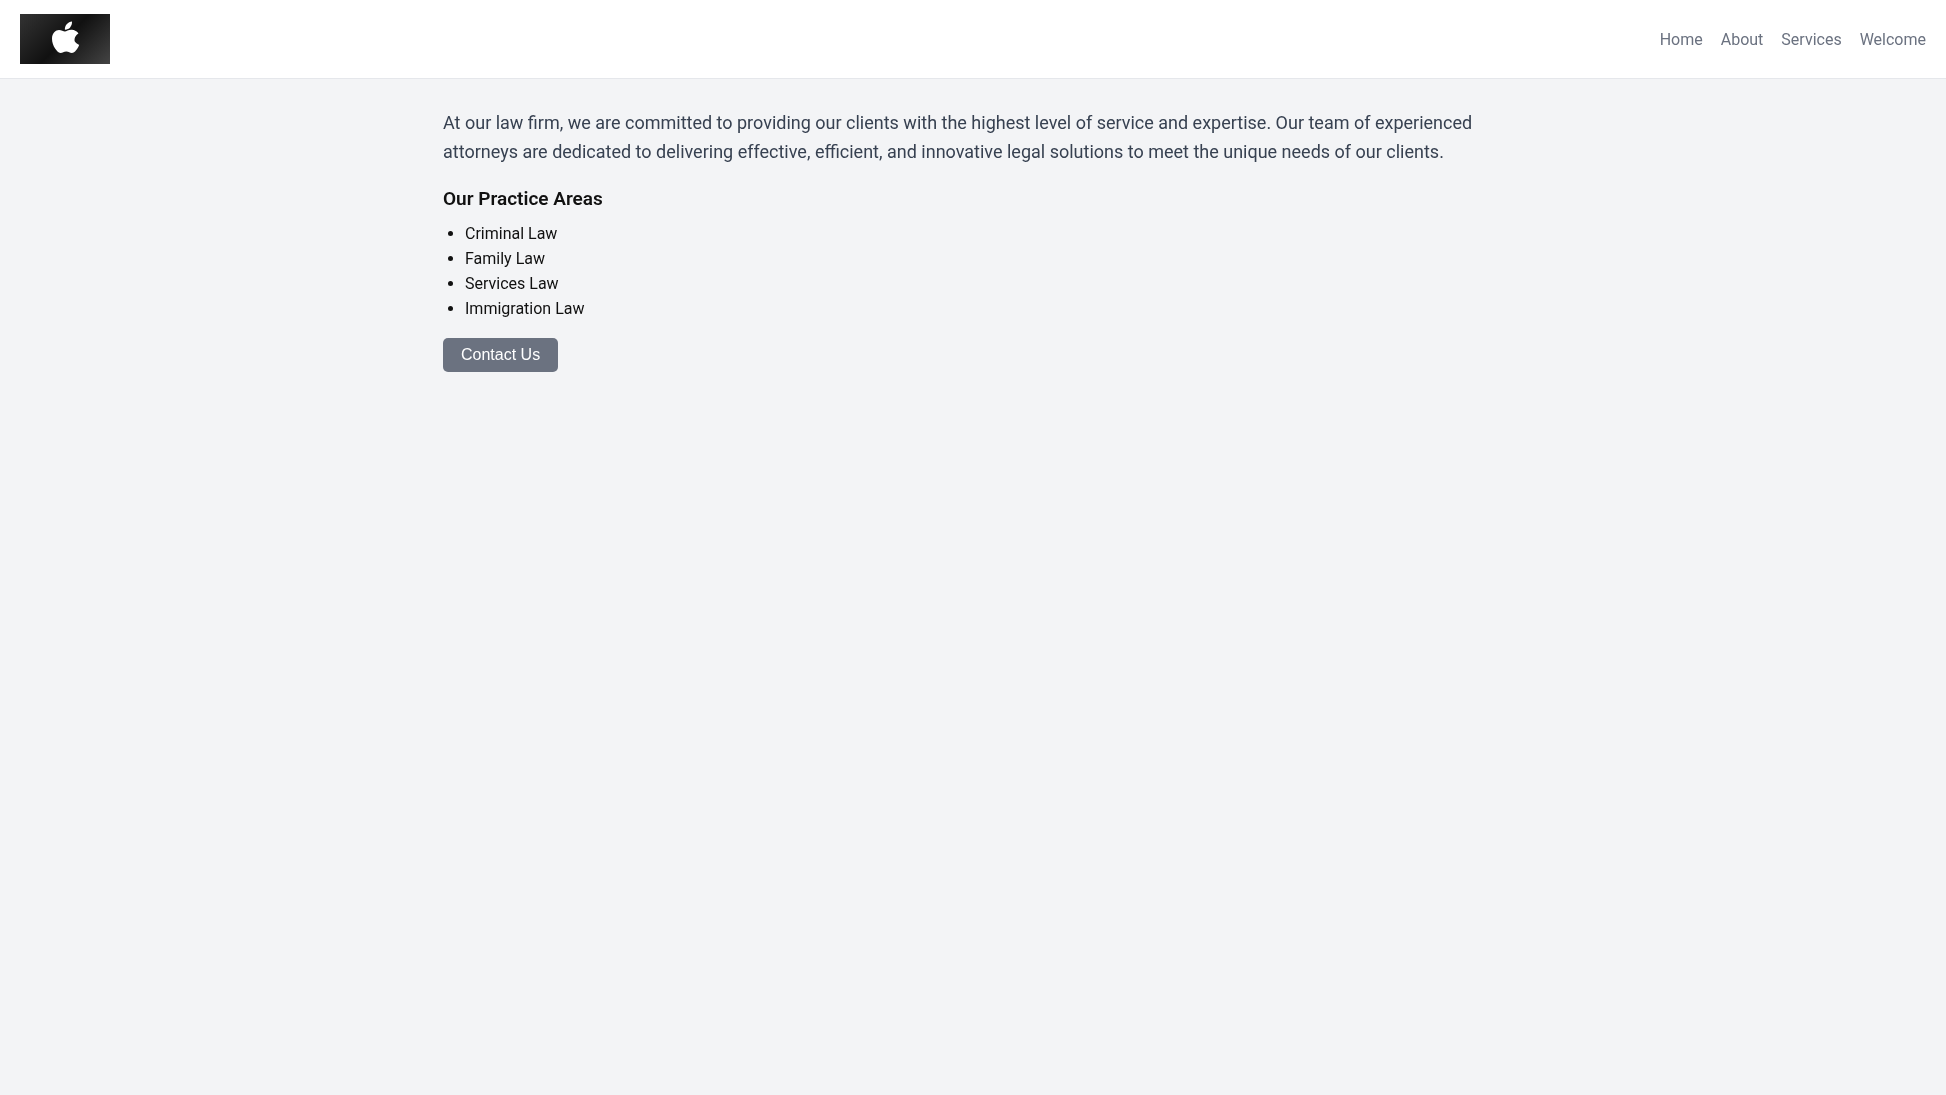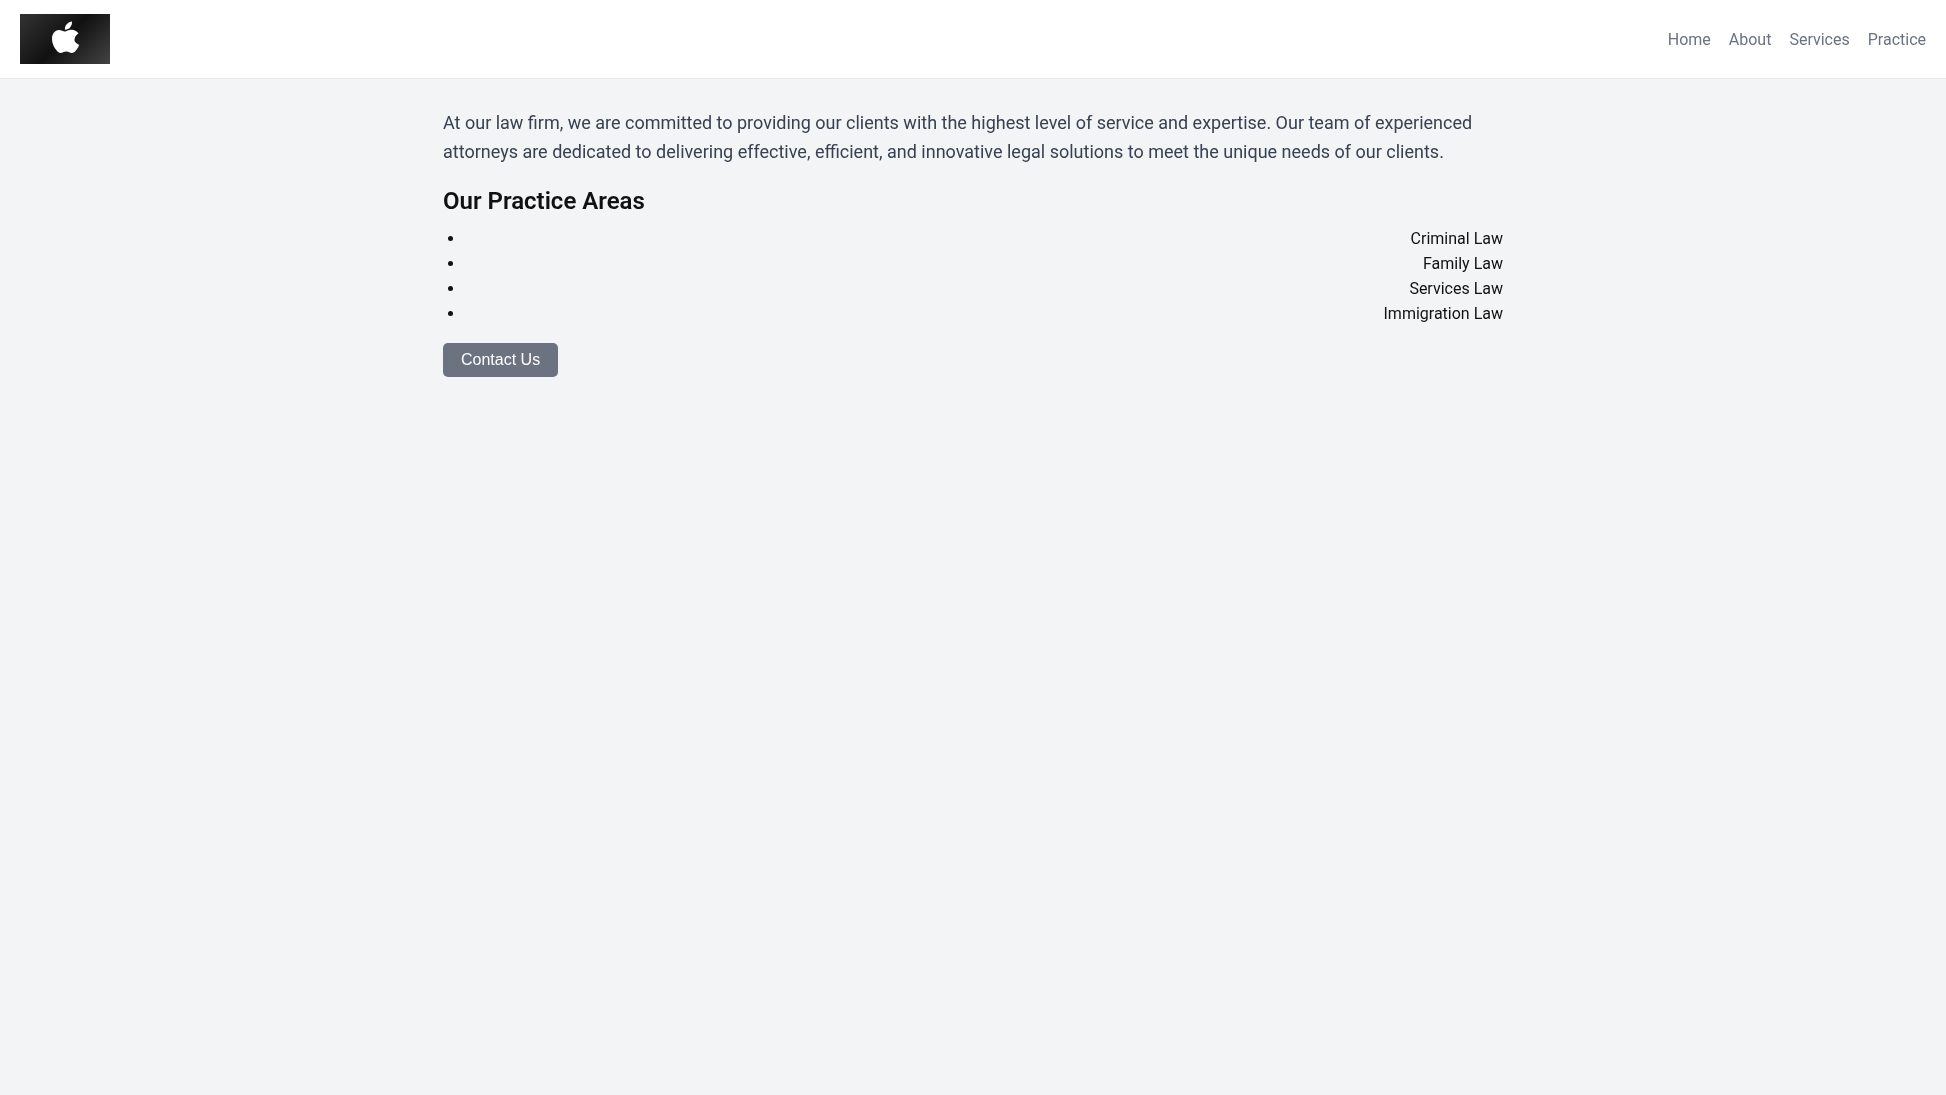--- a/index.html
+++ b/index.html
@@ -75,37 +75,36 @@
     }
 
     .intro-text {
       font-size: 18px;
       color: #374151;
       line-height: 1.6;
       margin-bottom: 20px;
     }
 
     .section-title {
-      font-size: 24px;
+      font-size: 19px;
       font-weight: 600;
       margin-bottom: 14px;
       color: #111;
     }
 
     .practice-list {
       list-style: disc;
       padding-left: 22px;
       margin-bottom: 20px;
     }
 
     .practice-list li {
       font-size: 16px;
       color: #111;
       margin-bottom: 6px;
-      text-align: right;
     }
 
     .contact-btn {
       background-color: #6b7280;
       color: #ffffff;
       border: none;
       padding: 8px 18px;
       border-radius: 5px;
       font-size: 16px;
       cursor: pointer;
@@ -124,21 +123,21 @@
           <path d="M20.1 6.4c1.3-1.5 2.1-3.6 1.9-5.8-1.8.1-4 1.2-5.3 2.7-1.1 1.3-2.1 3.4-1.8 5.4 2 .1 4.1-1 5.2-2.3z"></path>
         </svg>
       </div>
     </div>
   </div>
 
   <nav>
     <a href="#">Home</a>
     <a href="#">About</a>
     <a href="#">Services</a>
-    <a href="#">Practice</a>
+    <a href="#">Welcome</a>
   </nav>
 </header>
 
 <main>
   <p class="intro-text">At our law firm, we are committed to providing our clients with the highest level of service and expertise. Our team of experienced attorneys are dedicated to delivering effective, efficient, and innovative legal solutions to meet the unique needs of our clients.</p>
 
   <h2 class="section-title">Our Practice Areas</h2>
 
   <ul class="practice-list">
     <li>Criminal Law</li>

